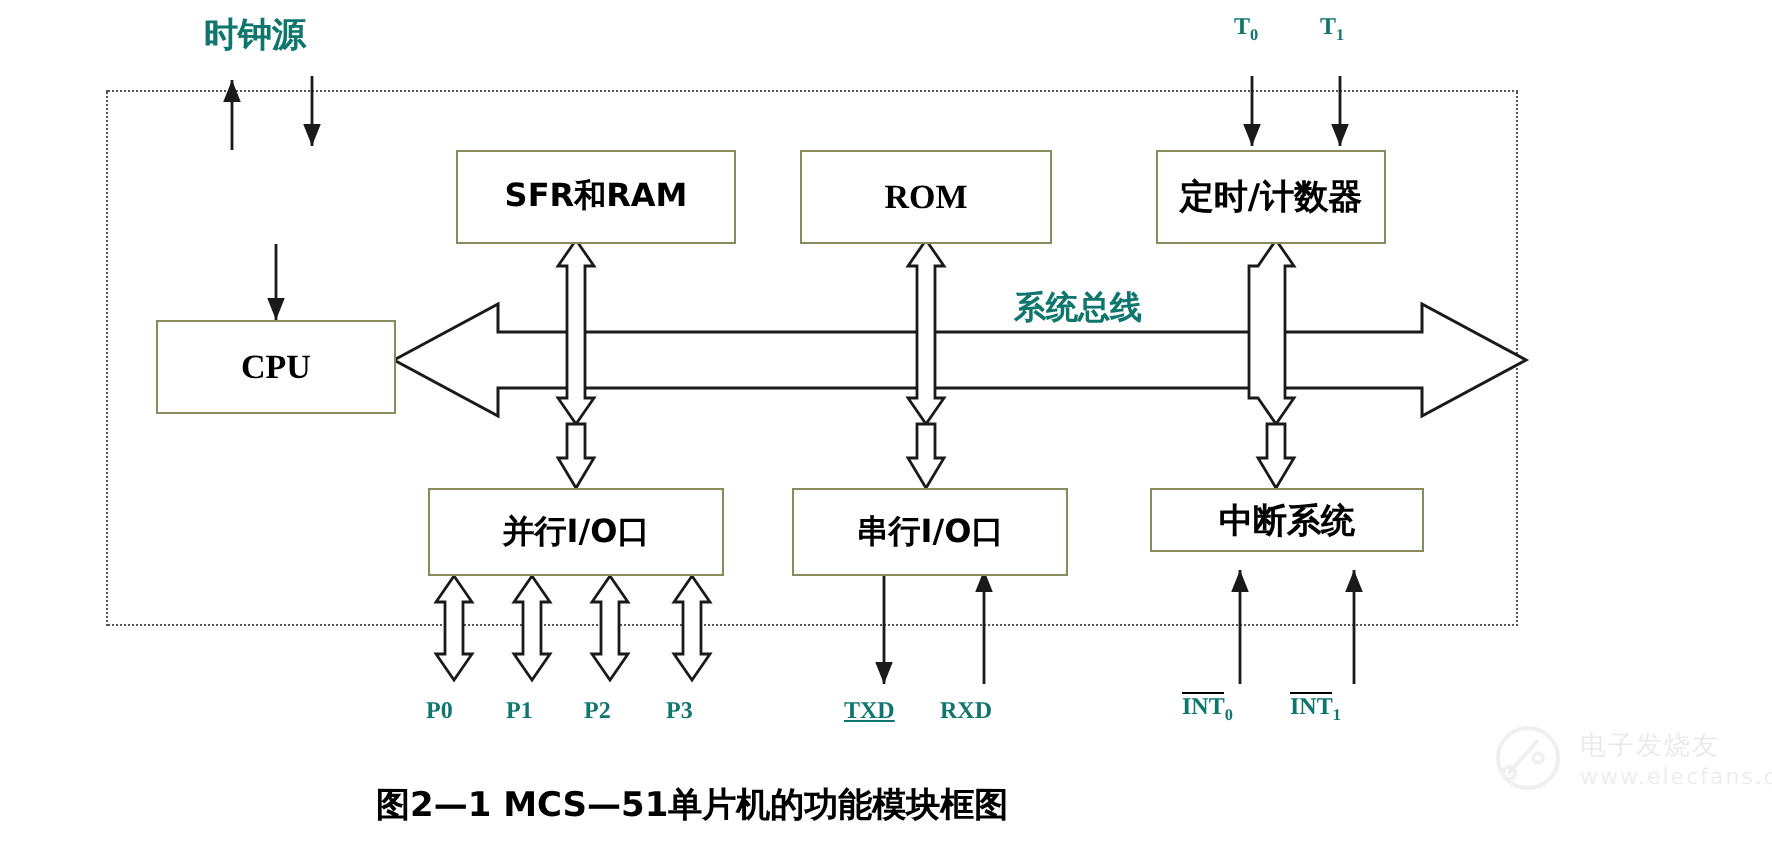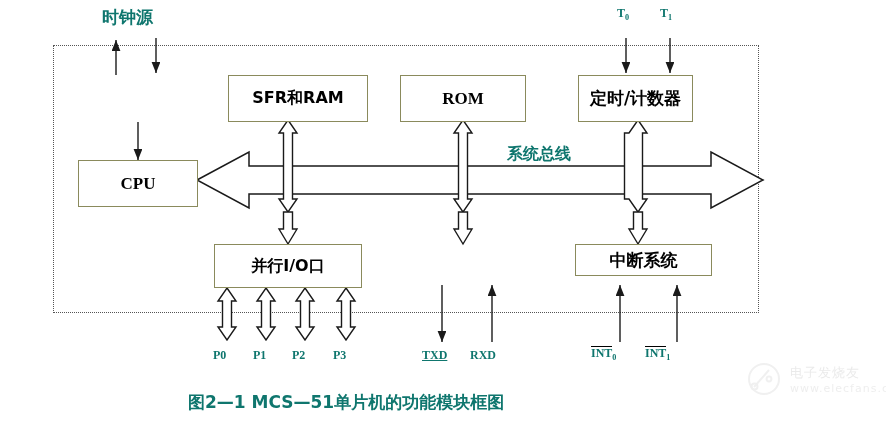--- a/index.html
+++ b/index.html
@@ -62,21 +62,21 @@
     font-size: 16px;
   }
   .lbl sub { font-size: 0.68em; vertical-align: baseline; position: relative; top: 3px; }
   .ovl { border-top: 1.6px solid #000; padding-top: 0px; display: inline-block; line-height: 1.05; }
 
   .caption {
     position: absolute;
     font-family: "DejaVu Sans", "Liberation Sans", sans-serif;
     font-weight: bold;
     font-size: 17px;
-    color: #0f766e;
+    color: #000000;
     white-space: nowrap;
   }
 
   
   svg.overlay {
     position: absolute;
     left: 0; top: 0;
     width: 886px;
     height: 425px;
     pointer-events: none;
@@ -182,20 +182,21 @@
   <div class="block mix" style="left:228px; top:75px; width:140px; height:47px;">SFR和RAM</div>
 
   <div class="block en" style="left:400px; top:75px; width:126px; height:47px;">ROM</div>
 
   <div class="block cn" style="left:578px; top:75px; width:115px; height:47px;">定时/计数器</div>
 
   <div class="block en" style="left:78px; top:160px; width:120px; height:47px;">CPU</div>
 
   <div class="block mix" style="left:214px; top:244px; width:148px; height:44px;">并行I/O口</div>
 
+  <div class="block mix" style="left:396px; top:244px; width:138px; height:44px;">串行I/O口</div>
 
   <div class="block cn" style="left:575px; top:244px; width:137px; height:32px;">中断系统</div>
 
   <div class="lbl bus" style="left:507px; top:144px;">系统总线</div>
 
   <div class="lbl sig" style="left:213px; top:348px;">P0</div>
   <div class="lbl sig" style="left:253px; top:348px;">P1</div>
   <div class="lbl sig" style="left:292px; top:348px;">P2</div>
   <div class="lbl sig" style="left:333px; top:348px;">P3</div>
 

